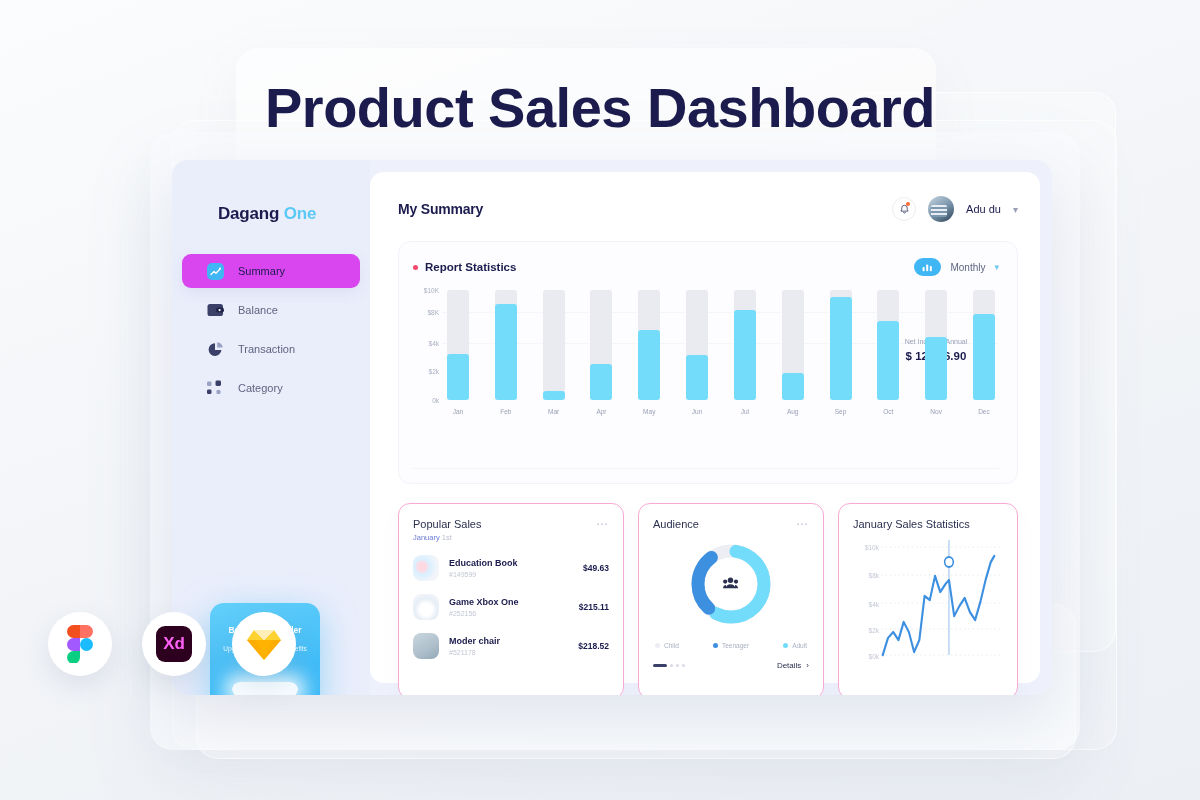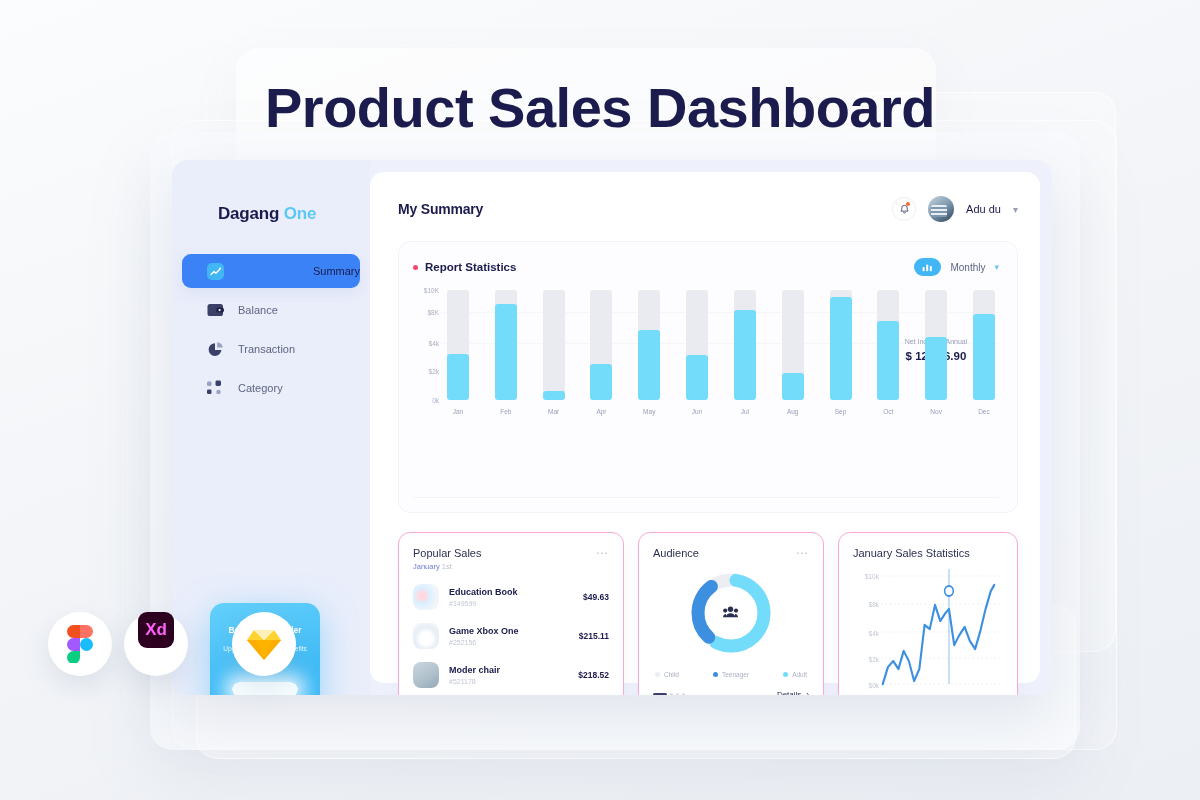--- a/index.html
+++ b/index.html
@@ -80,23 +80,22 @@
 
   .nav { margin-top: 30px; padding: 0 10px; }
   .nav-item {
     display: flex; align-items: center; gap: 14px;
     height: 34px; padding: 0 0 0 24px;
     border-radius: 9px;
     margin-bottom: 5px;
     cursor: pointer;
   }
   .nav-item.active {
-    background: #3b82f6;
+    background: #d946ef;
     box-shadow: 0 5px 14px rgba(120,140,190,0.13);
-    justify-content: space-between;
   }
   .nav-label { font-size: 11px; color: #5e6480; }
   .nav-item.active .nav-label { color: #1b1b4d; font-weight: 500; }
   .nav-ico { width: 18px; height: 18px; flex: 0 0 18px; display:flex; align-items:center; justify-content:center;}
   .nav-ico svg { display:block; }
 
   
   .promo {
     position: absolute; left: 38px; bottom: -18px;
     width: 110px; height: 110px;
@@ -150,21 +149,21 @@
   .user-name { font-size: 11px; color: #1b1b4d; font-weight: 500; }
   .caret { font-size: 10px; color: #9aa0b5; cursor:pointer; }
 
   
   .report-card {
     margin-top: 19px;
     background: #fdfdff;
     border: 1px solid #f1f3f9;
     border-radius: 12px;
     padding: 16px 18px 14px 14px;
-    height: 272px;
+    height: 243px;
     position: relative;
   }
   .report-head { display:flex; align-items:center; justify-content:space-between; }
   .report-title { display:flex; align-items:center; gap:7px; font-size:11.5px; font-weight:bold; color:#1b1b4d; }
   .red-dot { width:5px; height:5px; border-radius:50%; background:#f3476b; }
   .report-ctrl { display:flex; align-items:center; gap:9px; }
   .chart-toggle {
     width:27px; height:18px; border-radius:9px; background:#41b6f5;
     display:flex; align-items:center; justify-content:center; cursor:pointer;
   }
@@ -600,21 +599,21 @@
 
 <div style="position:absolute;left:48px;top:612px;width:64px;height:64px;border-radius:50%;background:#fff;box-shadow:0 10px 26px rgba(120,140,170,0.18);display:flex;align-items:center;justify-content:center;">
   <svg width="26" height="38" viewBox="0 0 26 38">
     <path d="M13 0H6.5a6.5 6.5 0 0 0 0 13H13z" fill="#f24e1e"></path>
     <path d="M13 0h6.5a6.5 6.5 0 0 1 0 13H13z" fill="#ff7262"></path>
     <path d="M13 13H6.5a6.5 6.5 0 0 0 0 13H13z" fill="#a259ff"></path>
     <path d="M13 26H6.5a6.5 6.5 0 1 0 6.5 6.5z" fill="#0acf83"></path>
     <circle cx="19.5" cy="19.5" r="6.5" fill="#1abcfe"></circle>
   </svg>
 </div>
-<div style="position:absolute;left:124px;top:612px;width:64px;height:64px;border-radius:50%;background:#fff;box-shadow:0 10px 26px rgba(120,140,170,0.18);display:flex;align-items:flex-start;justify-content:center;">
+<div style="position:absolute;left:142px;top:612px;width:64px;height:64px;border-radius:50%;background:#fff;box-shadow:0 10px 26px rgba(120,140,170,0.18);display:flex;align-items:center;justify-content:center;">
   <div style="width:36px;height:36px;border-radius:9px;background:#2e001f;display:flex;align-items:center;justify-content:center;color:#ff61f6;font-size:17px;font-weight:bold;font-family:'Liberation Sans',sans-serif;">Xd</div>
 </div>
 <div style="position:absolute;left:232px;top:612px;width:64px;height:64px;border-radius:50%;background:#fff;box-shadow:0 10px 26px rgba(120,140,170,0.18);display:flex;align-items:center;justify-content:center;">
   <svg width="34" height="31" viewBox="0 0 34 31">
     <path d="M17 31L0 11h34z" fill="#fdb300"></path>
     <path d="M0 11L7 1l10 10z" fill="#fdd231"></path>
     <path d="M34 11L27 1 17 11z" fill="#fdd231"></path>
     <path d="M7 1h20l-10 10z" fill="#feeeb7"></path>
     <path d="M17 31L0 11h8.5z" fill="#fdad00"></path>
     <path d="M17 31l17-20h-8.5z" fill="#fdad00"></path>

